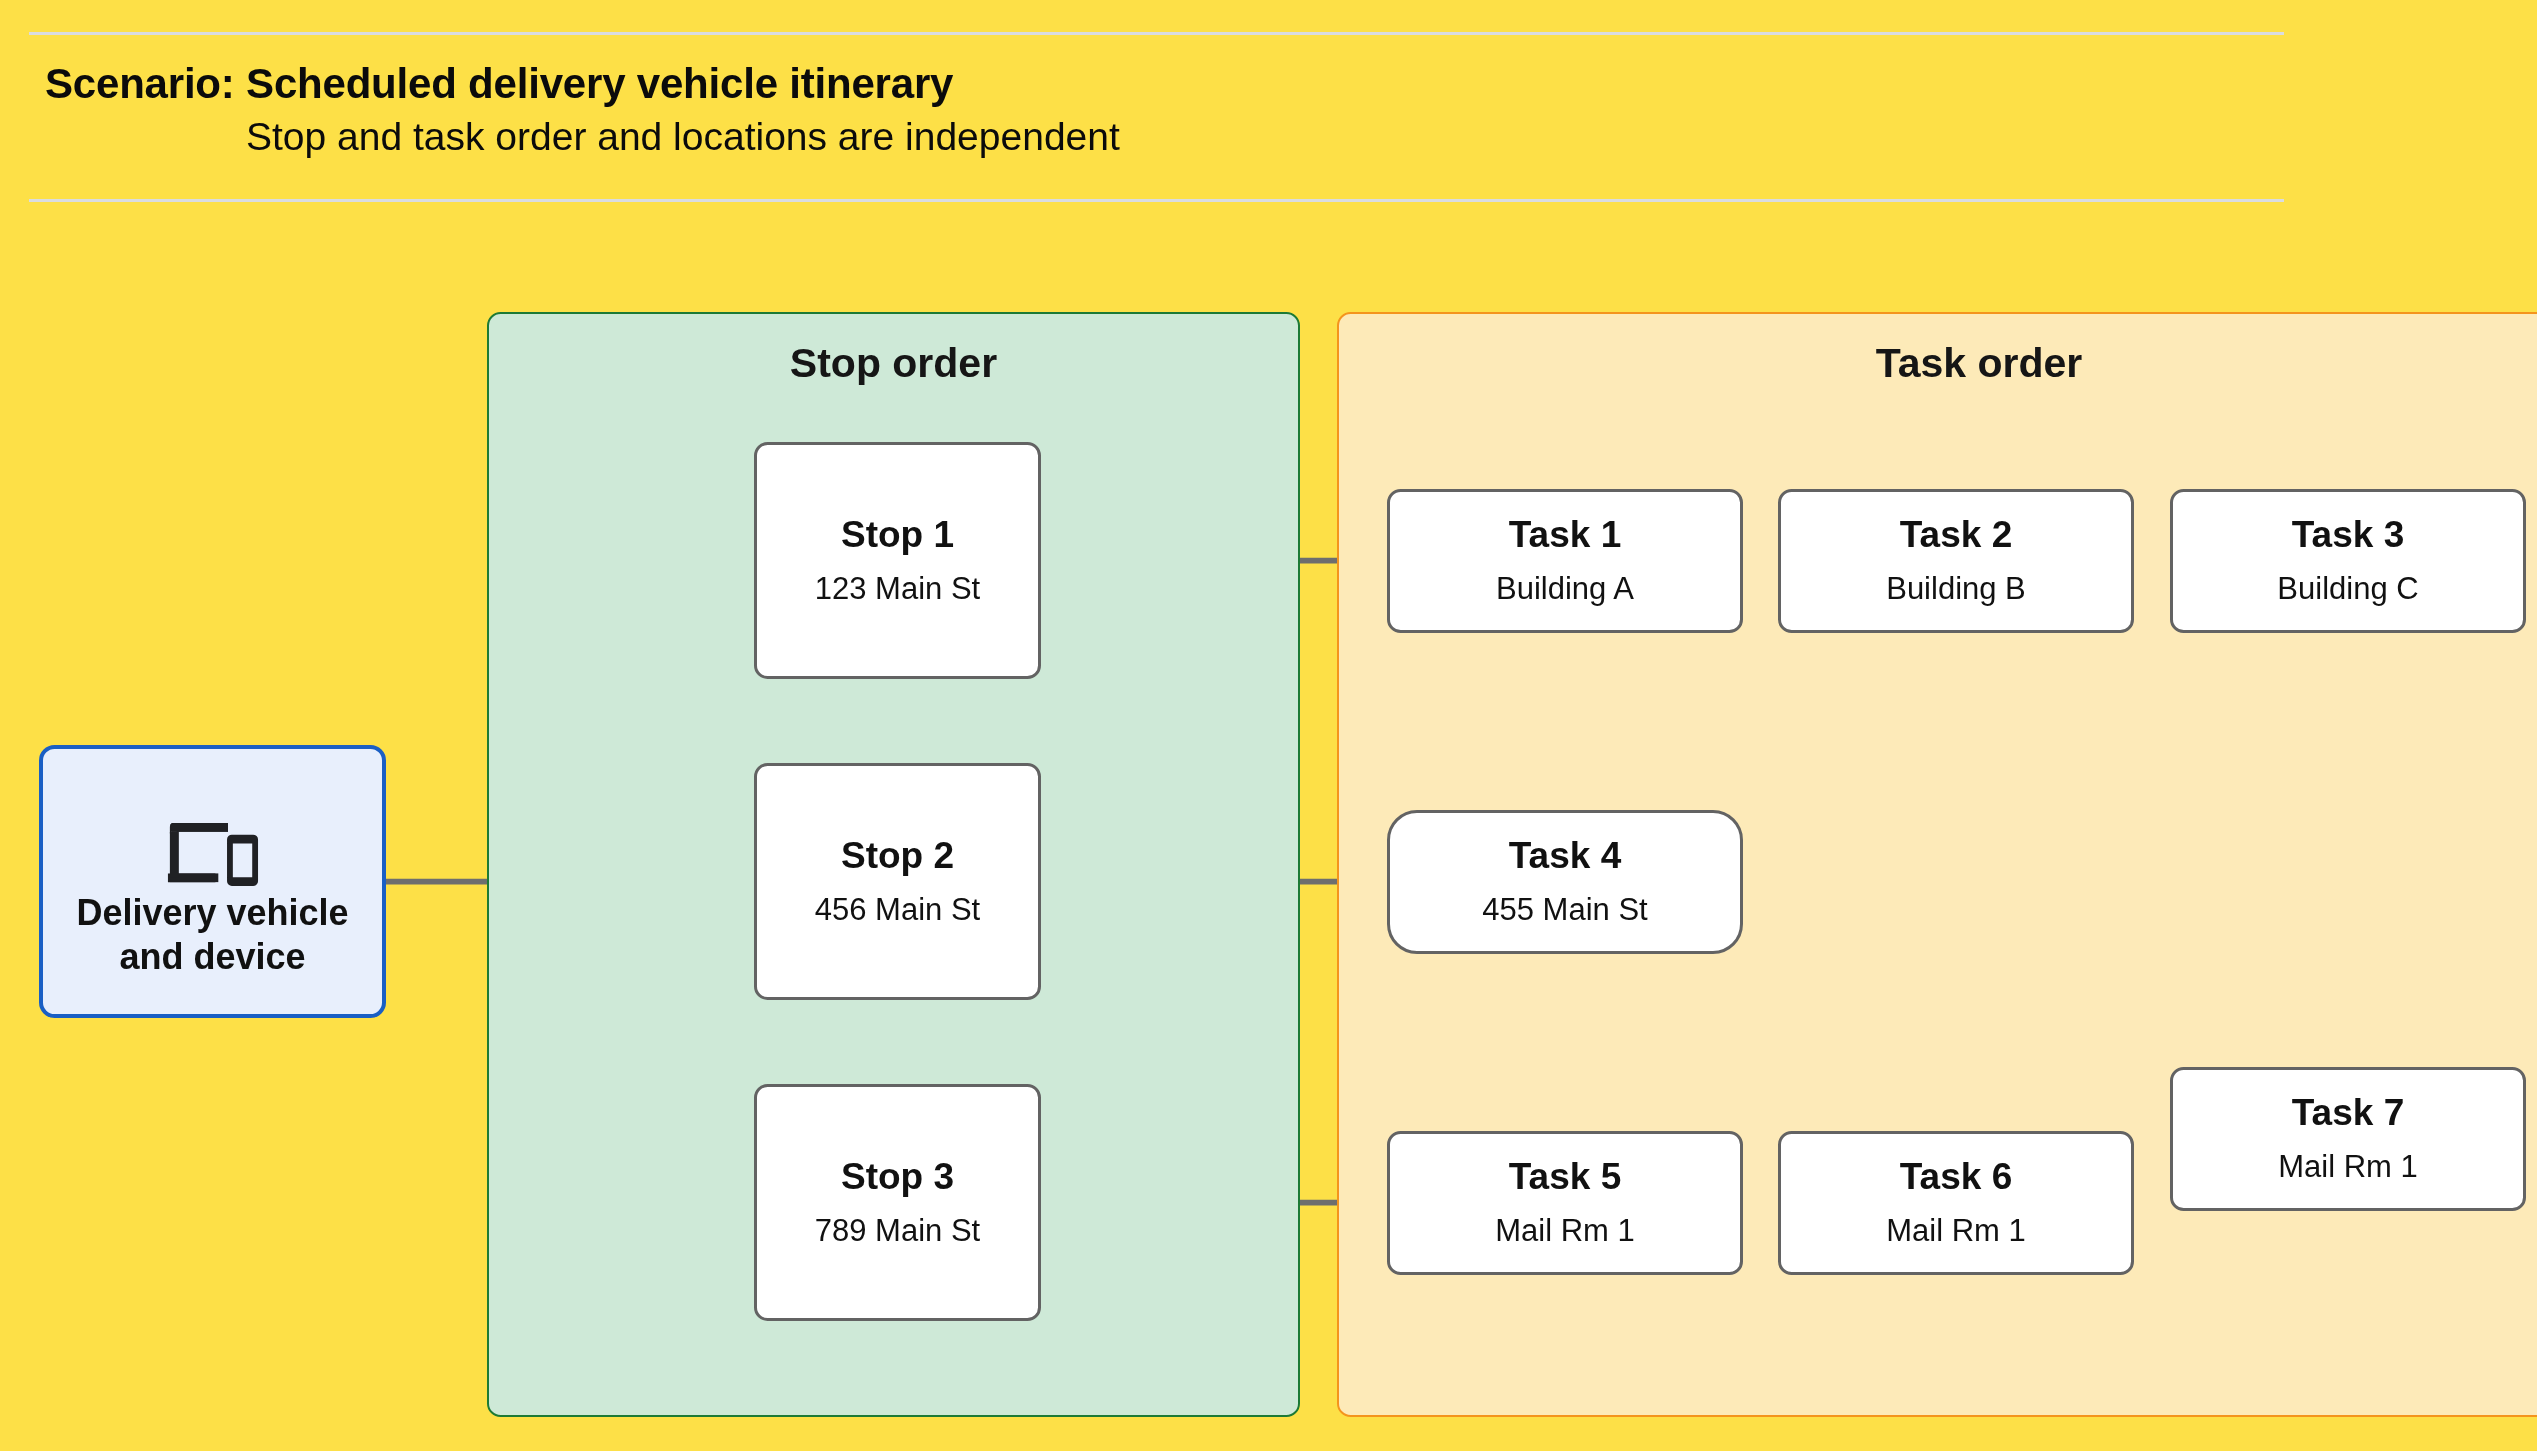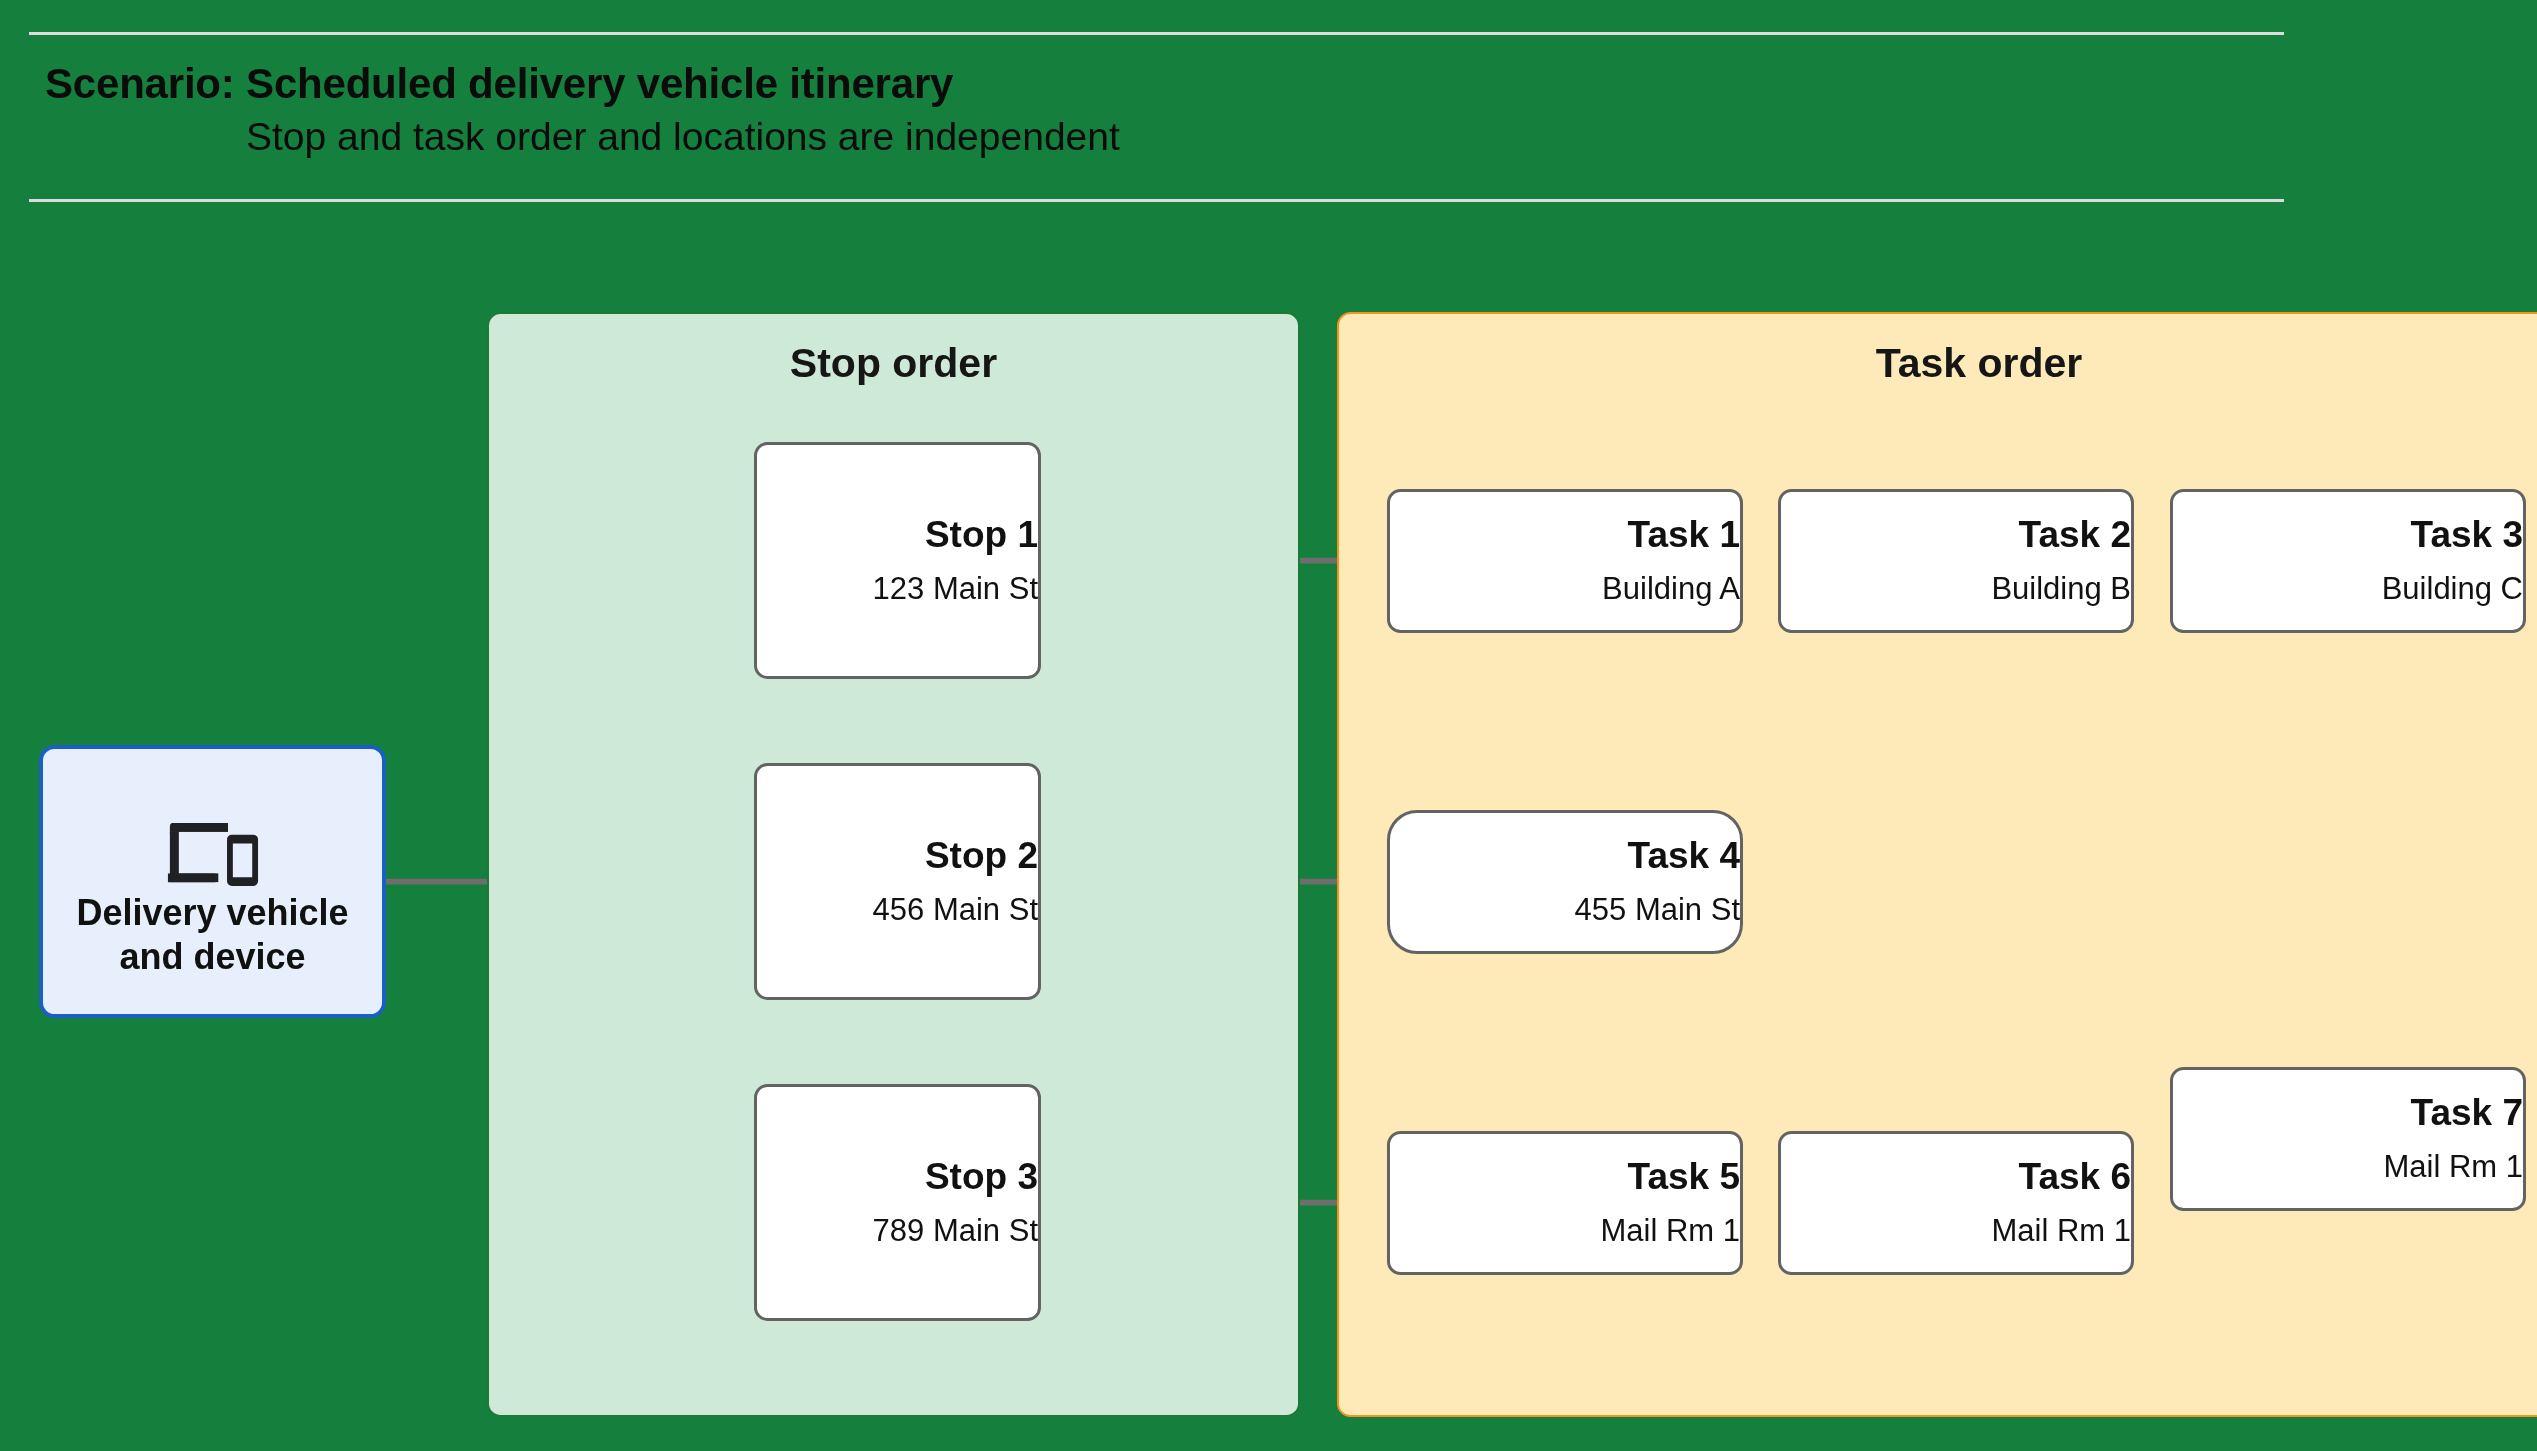--- a/index.html
+++ b/index.html
@@ -10,21 +10,21 @@
   }
   body {
     font-family: "Liberation Sans", sans-serif;
     color: #1f1f1f;
   }
 
   #page {
     position: relative;
     width: 2538px;
     height: 1452px;
-    background: #15803d;
+    background: #fde047;
     overflow: hidden;
   }
 
   
   .rule {
     position: absolute;
     left: 29px;
     width: 2255px;
     height: 2.9px;
     background: #dadce0;
@@ -101,21 +101,21 @@
 
   
   .node {
     position: absolute;
     box-sizing: border-box;
     background: #ffffff;
     border: 3.9px solid #636363;
     border-radius: 13.6px;
     display: flex;
     flex-direction: column;
-    align-items: flex-end;
+    align-items: center;
     justify-content: center;
     text-align: center;
   }
   .node .node-title {
     font-size: 37px;
     font-weight: 700;
     color: #111111;
     line-height: 1.16;
   }
   .node .node-sub {

